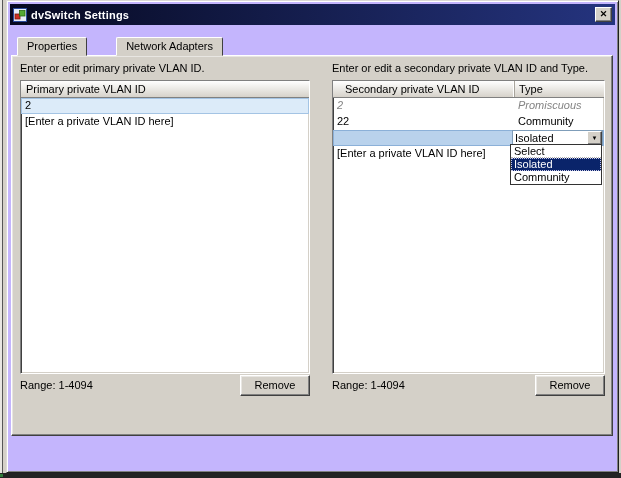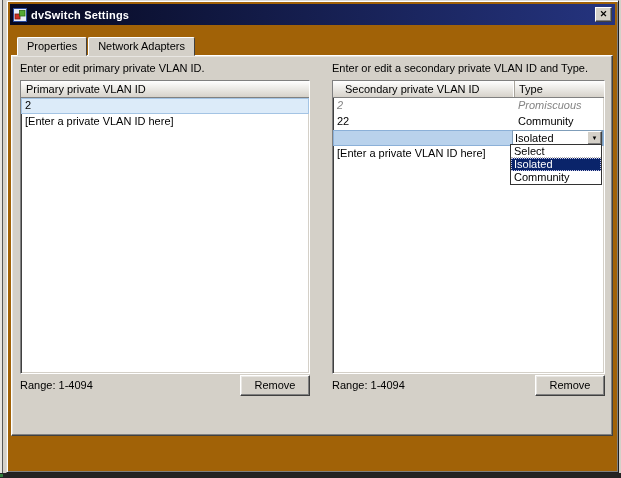--- a/index.html
+++ b/index.html
@@ -19,21 +19,21 @@
   }
   .bg-bottom-strip {
     position:absolute; left:0; top:473px; width:621px; height:5px;
     background:#232323;
   }
   .bg-bottom-pixel { position:absolute; left:0; top:474px; width:3px; height:3px; background:#2f7d3a; }
 
   
   .dialog {
     position:absolute; left:6px; top:0; width:613px; height:473px;
-    background:#a16207;
+    background:#c4b5fd;
     border:1px solid; border-color:#dcdad5 #1f1f1f #1f1f1f #dcdad5;
     box-shadow: inset 1px 1px 0 #ffffff, inset -1px -1px 0 #808080;
   }
 
   .titlebar {
     position:absolute; left:3px; top:3px; right:3px; height:21px;
     background:linear-gradient(to right,#060920,#25347f);
     display:flex; align-items:center; padding:0 3px;
   }
   .title-icon { width:14px; height:14px; flex:0 0 auto; }
@@ -43,21 +43,21 @@
     background:#d4d0c8;
     border:1px solid; border-color:#ffffff #404040 #404040 #ffffff;
     box-shadow: inset -1px -1px 0 #808080;
     display:flex; align-items:center; justify-content:center;
     font-size:9px; font-weight:bold; color:#000; line-height:1;
   }
 
   
   .tabstrip {
     position:absolute; left:10px; top:32px; height:23px;
-    display:flex; align-items:flex-end; z-index:2;
+    display:flex; align-items:flex-end; z-index:2;gap:28px;
   }
   .tab {
     height:19px; padding:2px 9px 0 9px; margin-right:1px;
     background:#d4d0c8;
     border:1px solid; border-color:#ffffff #404040 #d4d0c8 #ffffff;
     border-radius:2px 2px 0 0;
     white-space:nowrap;
   }
   .tab.active {
     height:23px; padding-top:4px; margin-bottom:-1px; z-index:3;

